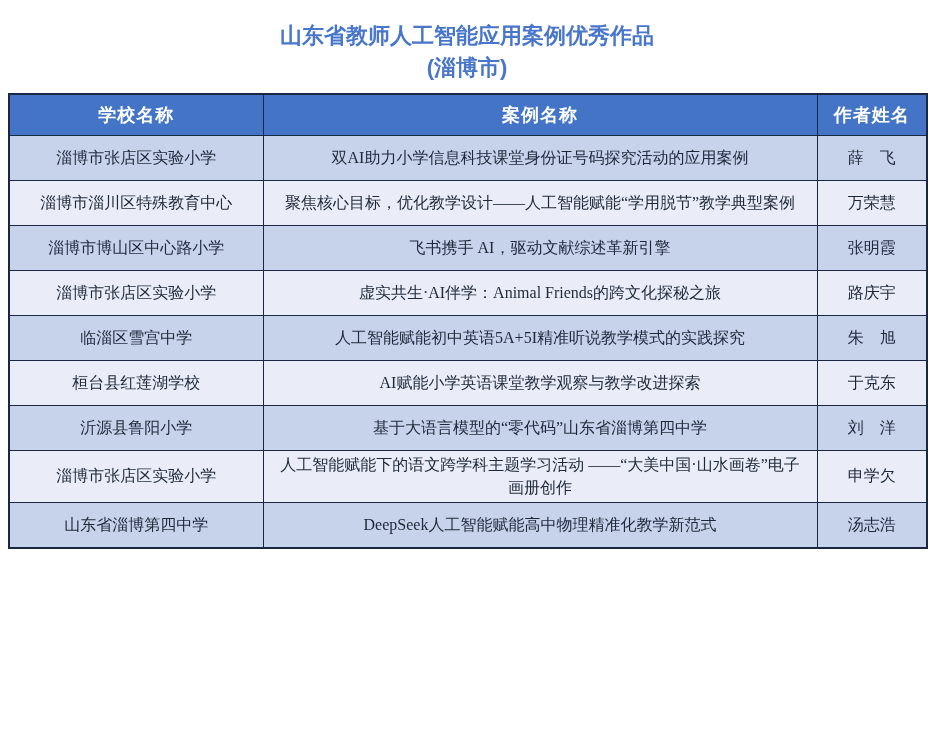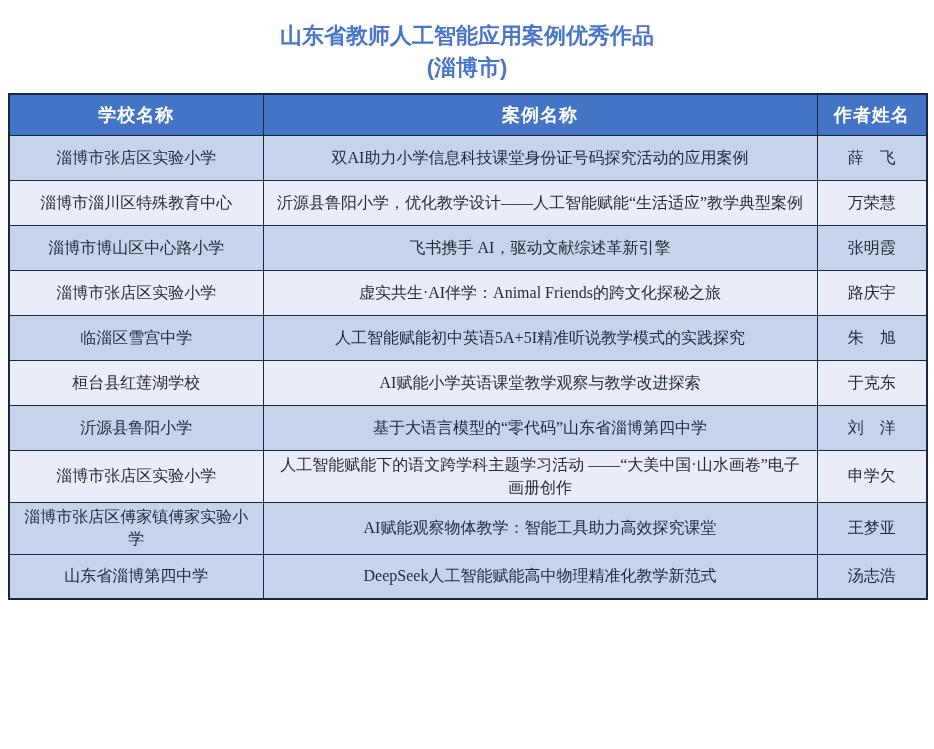--- a/index.html
+++ b/index.html
@@ -88,21 +88,21 @@
     </tr>
   </thead>
   <tbody>
       <tr class="shaded">
     <td>淄博市张店区实验小学</td>
     <td>双AI助力小学信息科技课堂身份证号码探究活动的应用案例</td>
     <td>薛　飞</td>
   </tr>
       <tr class="light">
     <td>淄博市淄川区特殊教育中心</td>
-    <td>沂源县鲁阳小学，优化教学设计——人工智能赋能“生活适应”教学典型案例</td>
+    <td>聚焦核心目标，优化教学设计——人工智能赋能“学用脱节”教学典型案例</td>
     <td>万荣慧</td>
   </tr>
       <tr class="shaded">
     <td>淄博市博山区中心路小学</td>
     <td>飞书携手 AI，驱动文献综述革新引擎</td>
     <td>张明霞</td>
   </tr>
       <tr class="light">
     <td>淄博市张店区实验小学</td>
     <td>虚实共生·AI伴学：Animal Friends的跨文化探秘之旅</td>
@@ -122,23 +122,18 @@
     <td>沂源县鲁阳小学</td>
     <td>基于大语言模型的“零代码”山东省淄博第四中学</td>
     <td>刘　洋</td>
   </tr>
       <tr class="light">
     <td>淄博市张店区实验小学</td>
     <td>人工智能赋能下的语文跨学科主题学习活动 ——“大美中国·山水画卷”电子画册创作</td>
     <td>申学欠</td>
   </tr>
       <tr class="shaded">
-    <td>淄博市张店区傅家镇傅家实验小学</td>
-    <td>AI赋能观察物体教学：智能工具助力高效探究课堂</td>
-    <td>王梦亚</td>
-  </tr>
-      <tr class="shaded">
     <td>山东省淄博第四中学</td>
     <td>DeepSeek人工智能赋能高中物理精准化教学新范式</td>
     <td>汤志浩</td>
   </tr>
     </tbody>
 </table>
 
 </body></html>

